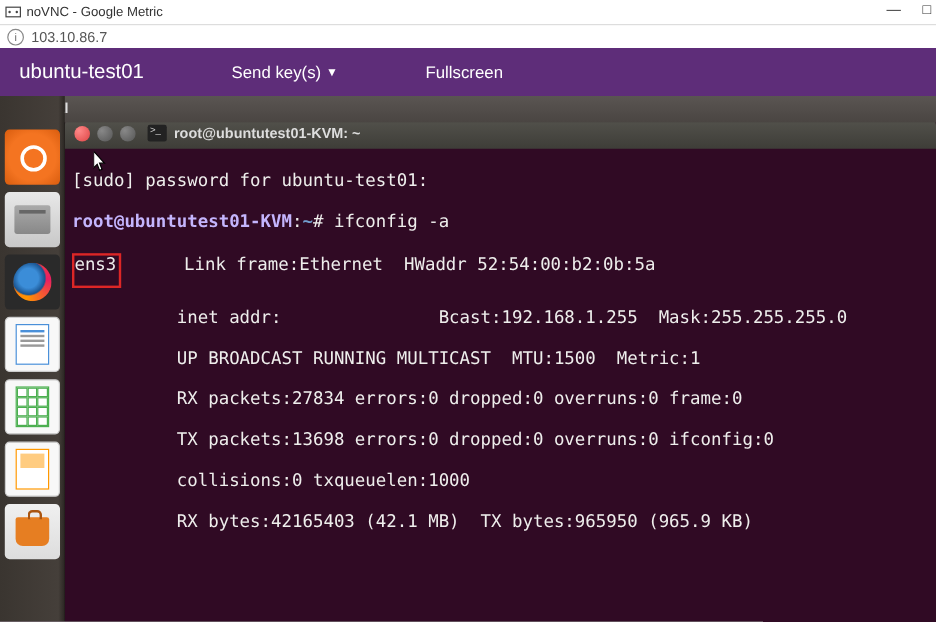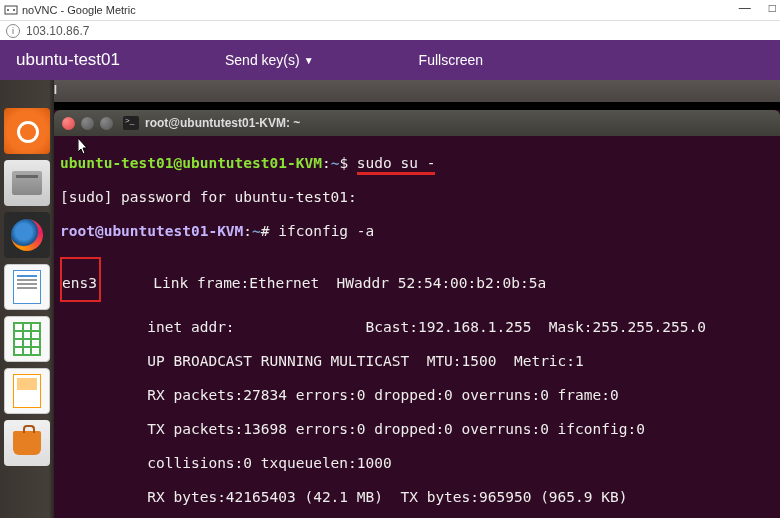--- a/index.html
+++ b/index.html
@@ -2,21 +2,21 @@
 <html><head>
 <meta charset="utf-8">
 <style>
 * { margin: 0; padding: 0; box-sizing: border-box; }
 body { font-family: Arial, sans-serif; width: 780px; height: 518px; overflow: hidden; background: #fff; }
 .browser-titlebar { height: 20px; display: flex; align-items: center; padding: 2px 4px; font-size: 11px; color: #333; }
 .browser-titlebar .novnc-icon { width: 14px; height: 14px; margin-right: 4px; display: inline-flex; align-items: center; justify-content: center; }
 .browser-addressbar { height: 20px; display: flex; align-items: center; padding: 2px 6px; font-size: 12px; color: #555; border-top: 1px solid #ddd; }
 .browser-addressbar .info-icon { width: 14px; height: 14px; border: 1px solid #888; border-radius: 50%; display: inline-flex; align-items: center; justify-content: center; font-size: 9px; margin-right: 6px; color: #666; }
 .addr-dim { color: #aaa; }
-.vnc-header { background: #5e2d79; height: 40px; display: flex; align-items: center; padding: 0 16px; color: #fff; font-size: 14px; gap: 32px; }
+.vnc-header { background: #5e2d79; height: 40px; display: flex; align-items: center; padding: 0 16px; color: #fff; font-size: 14px; }
 .vnc-hostname { font-size: 17px; margin-right: 30px; }
 .vnc-menu { margin-right: 30px; display: flex; align-items: center; cursor: pointer; margin-left: 43px; }
 .vnc-menu .caret { margin-left: 4px; font-size: 10px; }
 .content-area { display: flex; height: 438px; background: #000; position: relative; }
 .terminal-label { position: absolute; top: 0; left: 0; right: 0; height: 22px; background: linear-gradient(#5a5552, #4a4542); color: #ddd; font-size: 12px; font-weight: bold; padding: 3px 8px; z-index: 2; }
 .launcher { width: 54px; background: linear-gradient(to right, #3a3530 0%, #453f3a 90%, #2a2622 100%); display: flex; flex-direction: column; align-items: center; padding-top: 28px; gap: 6px; z-index: 3; }
 .launcher-item { width: 46px; height: 46px; border-radius: 4px; display: flex; align-items: center; justify-content: center; cursor: pointer; position: relative; }
 .launcher-item.ubuntu { background: radial-gradient(circle, #f47421 60%, #d85c0e 100%); }
 .ubuntu-logo { width: 28px; height: 28px; position: relative; }
 .ubuntu-logo::before { content: ''; position: absolute; width: 16px; height: 16px; border: 3px solid #fff; border-radius: 50%; top: 4px; left: 4px; }
@@ -30,37 +30,37 @@
 .writer-icon::before { content: ''; position: absolute; top: 4px; left: 3px; right: 3px; height: 2px; background: #4a90d9; box-shadow: 0 4px 0 #999, 0 8px 0 #999, 0 12px 0 #999; }
 .launcher-item.calc { background: #f8f8f8; border: 1px solid #ccc; }
 .calc-icon { width: 28px; height: 34px; background: #fff; border: 1px solid #4caf50; position: relative; display: grid; grid-template-columns: 1fr 1fr 1fr; grid-template-rows: 1fr 1fr 1fr 1fr; }
 .calc-icon div { border: 0.5px solid #4caf50; }
 .launcher-item.impress { background: #f8f8f8; border: 1px solid #ccc; }
 .impress-icon { width: 28px; height: 34px; background: #fff; border: 1px solid #ff9800; position: relative; }
 .impress-icon::before { content: ''; position: absolute; top: 3px; left: 3px; right: 3px; height: 12px; background: #ffcc80; }
 .launcher-item.software { background: linear-gradient(#f0f0f0, #ddd); }
 .software-icon { width: 28px; height: 24px; background: #e67e22; border-radius: 2px 2px 6px 6px; position: relative; }
 .software-icon::before { content: ''; position: absolute; top: -6px; left: 10px; width: 8px; height: 6px; border: 2px solid #aa5511; border-bottom: none; border-radius: 4px 4px 0 0; }
-.terminal-window { flex: 1; background: #300a24; position: relative; margin-top: 30px; }
+.terminal-window { flex: 1; background: #300a24; position: relative; margin-top: 18px; }
 .term-titlebar { height: 26px; background: linear-gradient(#54534d, #3e3d38); display: flex; align-items: center; padding: 0 8px; border-radius: 6px 6px 0 0; }
 .term-buttons { display: flex; gap: 6px; margin-right: 10px; }
 .term-btn { width: 13px; height: 13px; border-radius: 50%; }
 .term-btn.close { background: radial-gradient(circle at 30% 30%, #f88, #d44); }
 .term-btn.min { background: radial-gradient(circle at 30% 30%, #888, #555); }
 .term-btn.max { background: radial-gradient(circle at 30% 30%, #888, #555); }
 .term-title-icon { width: 16px; height: 14px; background: #222; border-radius: 2px; margin-right: 6px; position: relative; }
 .term-title-icon::before { content: '>_'; color: #ccc; font-size: 8px; position: absolute; top: 0; left: 2px; }
 .term-title { color: #ddd; font-size: 12px; font-weight: bold; }
 .cursor-arrow { position: absolute; top: 28px; left: 24px; z-index: 10; width: 12px; height: 18px; }
 .term-content { padding: 2px 6px; font-family: 'DejaVu Sans Mono', 'Courier New', monospace; font-size: 14.5px; line-height: 17px; color: #eeeeec; white-space: pre; }
 .prompt-user { color: #8ae234; font-weight: bold; }
 .prompt-root { color: #c4b5fd; font-weight: bold; }
 .prompt-path { color: #729fcf; font-weight: bold; }
 .red-underline { border-bottom: 3px solid #dc2626; padding-bottom: 1px; }
-.red-box { border: 2px solid #dc2626; padding: 16px 2px 8px 0; display: inline-block; }
+.red-box { border: 2px solid #dc2626; padding: 0 2px 8px 0; display: inline-block; }
 .win-controls { position: absolute; top: 1px; right: 4px; display: flex; gap: 18px; font-size: 12px; color: #333; }
 </style>
 </head>
 <body>
 
 <div class="browser-titlebar">
   <span class="novnc-icon">
     <svg width="14" height="14" viewBox="0 0 14 14">
         <rect x="1" y="3" width="12" height="8" fill="none" stroke="#444" stroke-width="1"></rect>
         <circle cx="4" cy="7" r="1" fill="#444"></circle>
@@ -137,21 +137,20 @@
       </div>
       <div class="term-title-icon"></div>
       <span class="term-title">root@ubuntutest01-KVM: ~</span>
     </div>
 
     <svg class="cursor-arrow" viewBox="0 0 12 18">
         <path d="M0 0 L0 14 L3 11 L5 16 L7 15 L5 10 L9 10 Z" fill="#fff" stroke="#000" stroke-width="1"></path>
       </svg>
 
     <div class="term-content">
-<div><span class="prompt-user">ubuntu-test01@ubuntutest01-KVM</span><span style="color:#eeeeec">:</span><span class="prompt-path">~</span><span style="color:#eeeeec">$ </span><span class="red-underline">sudo su -</span></div>
 <div><span>[sudo] password for ubuntu-test01:</span></div>
 <div><span class="prompt-root">root@ubuntutest01-KVM</span><span style="color:#eeeeec">:</span><span class="prompt-path">~</span><span style="color:#eeeeec"># </span><span>ifconfig -a</span></div>
 <div><span class="red-box">ens3</span><span>      Link frame:Ethernet  HWaddr 52:54:00:b2:0b:5a</span></div>
 <div>          inet addr:               Bcast:192.168.1.255  Mask:255.255.255.0</div>
 <div>          UP BROADCAST RUNNING MULTICAST  MTU:1500  Metric:1</div>
 <div>          RX packets:27834 errors:0 dropped:0 overruns:0 frame:0</div>
 <div>          TX packets:13698 errors:0 dropped:0 overruns:0 ifconfig:0</div>
 <div>          collisions:0 txqueuelen:1000</div>
 <div>          RX bytes:42165403 (42.1 MB)  TX bytes:965950 (965.9 KB)</div>
 <div> </div>

